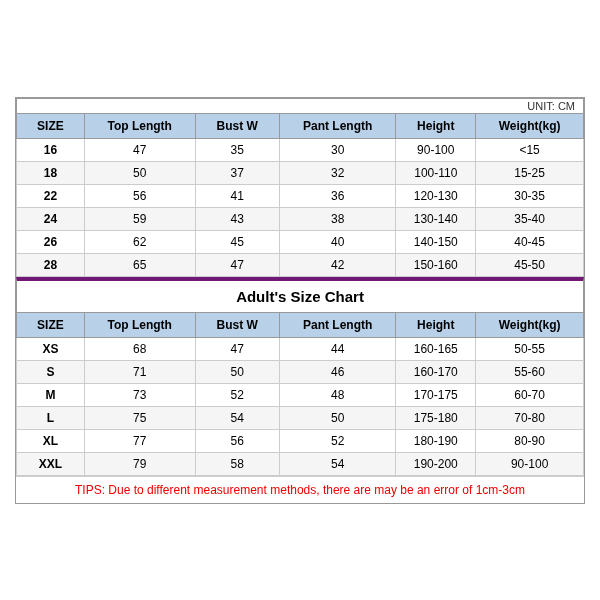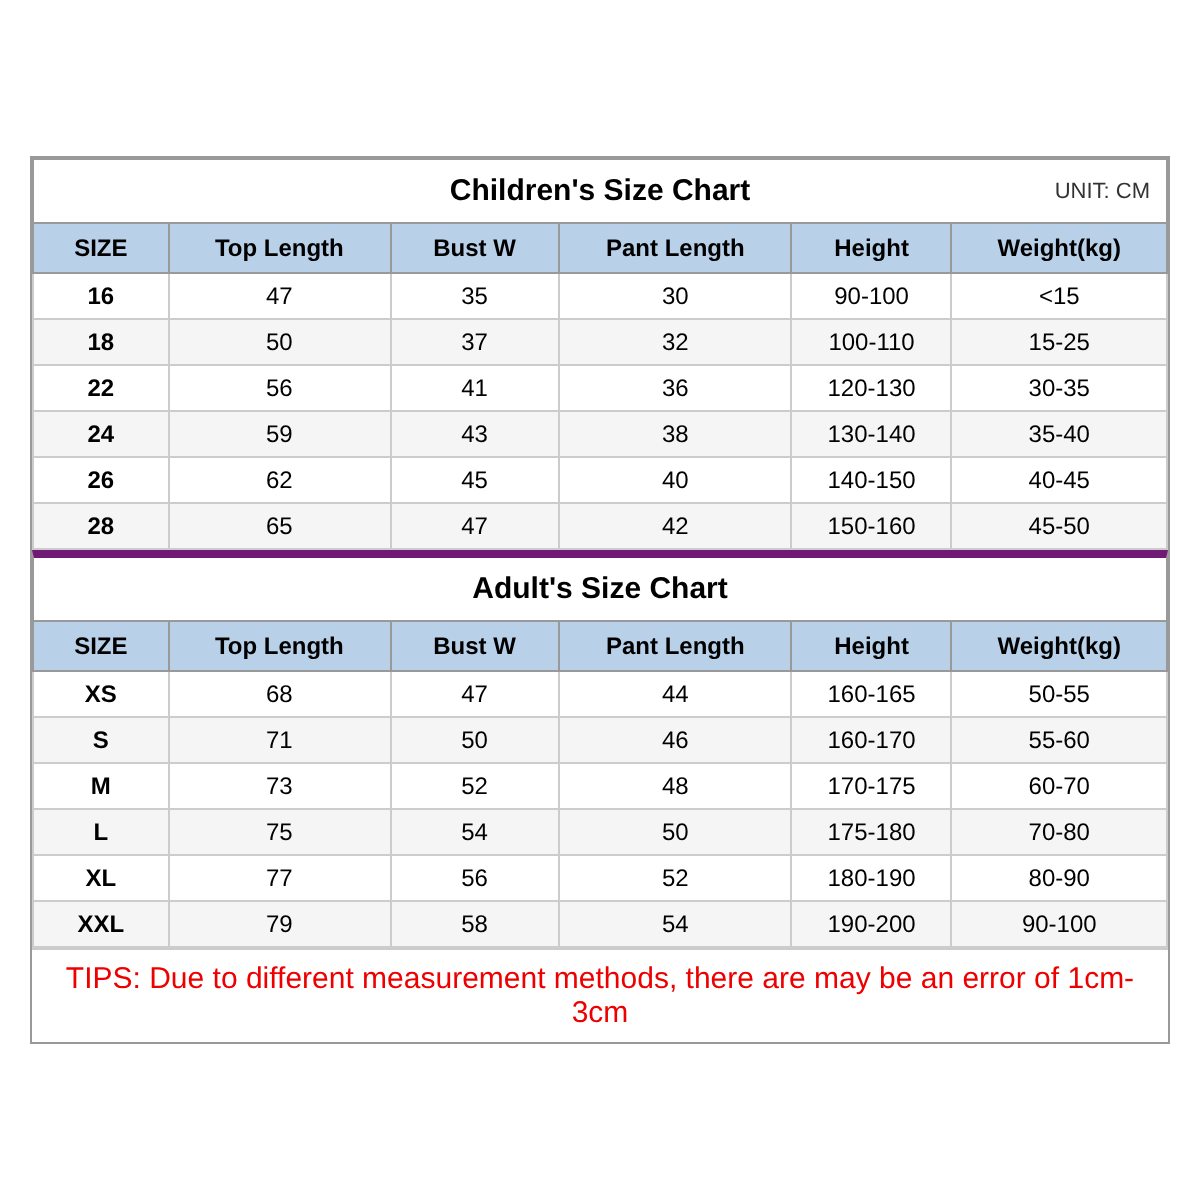--- a/index.html
+++ b/index.html
@@ -56,21 +56,21 @@
     tr:nth-child(even) td {
       background: #f5f5f5;
     }
     tr:nth-child(odd) td {
       background: #ffffff;
     }
     td:first-child {
       font-weight: bold;
     }
     .tips {
-      font-size: 15px;
+      font-size: 12px;
       color: #e00;
       text-align: center;
       padding: 6px 4px;
       border-top: 1px solid #ccc;
     }
     .children-title-row {
       border: 1px solid #999;
       border-bottom: none;
     }
     .adult-title-row {
@@ -79,21 +79,20 @@
       border-top: 4px solid #701a75;
     }
   </style>
 </head>
 <body>
 
 <div class="container">
 
   <div class="children-title-row">
     <div class="section-title">
-      <span>Children's Size Chart</span>
       <span class="unit-label">UNIT: CM</span>
     </div>
   </div>
   <table>
     <thead>
       <tr>
 
       <th>SIZE</th>
           <th>Top Length</th>
           <th>Bust W</th>

